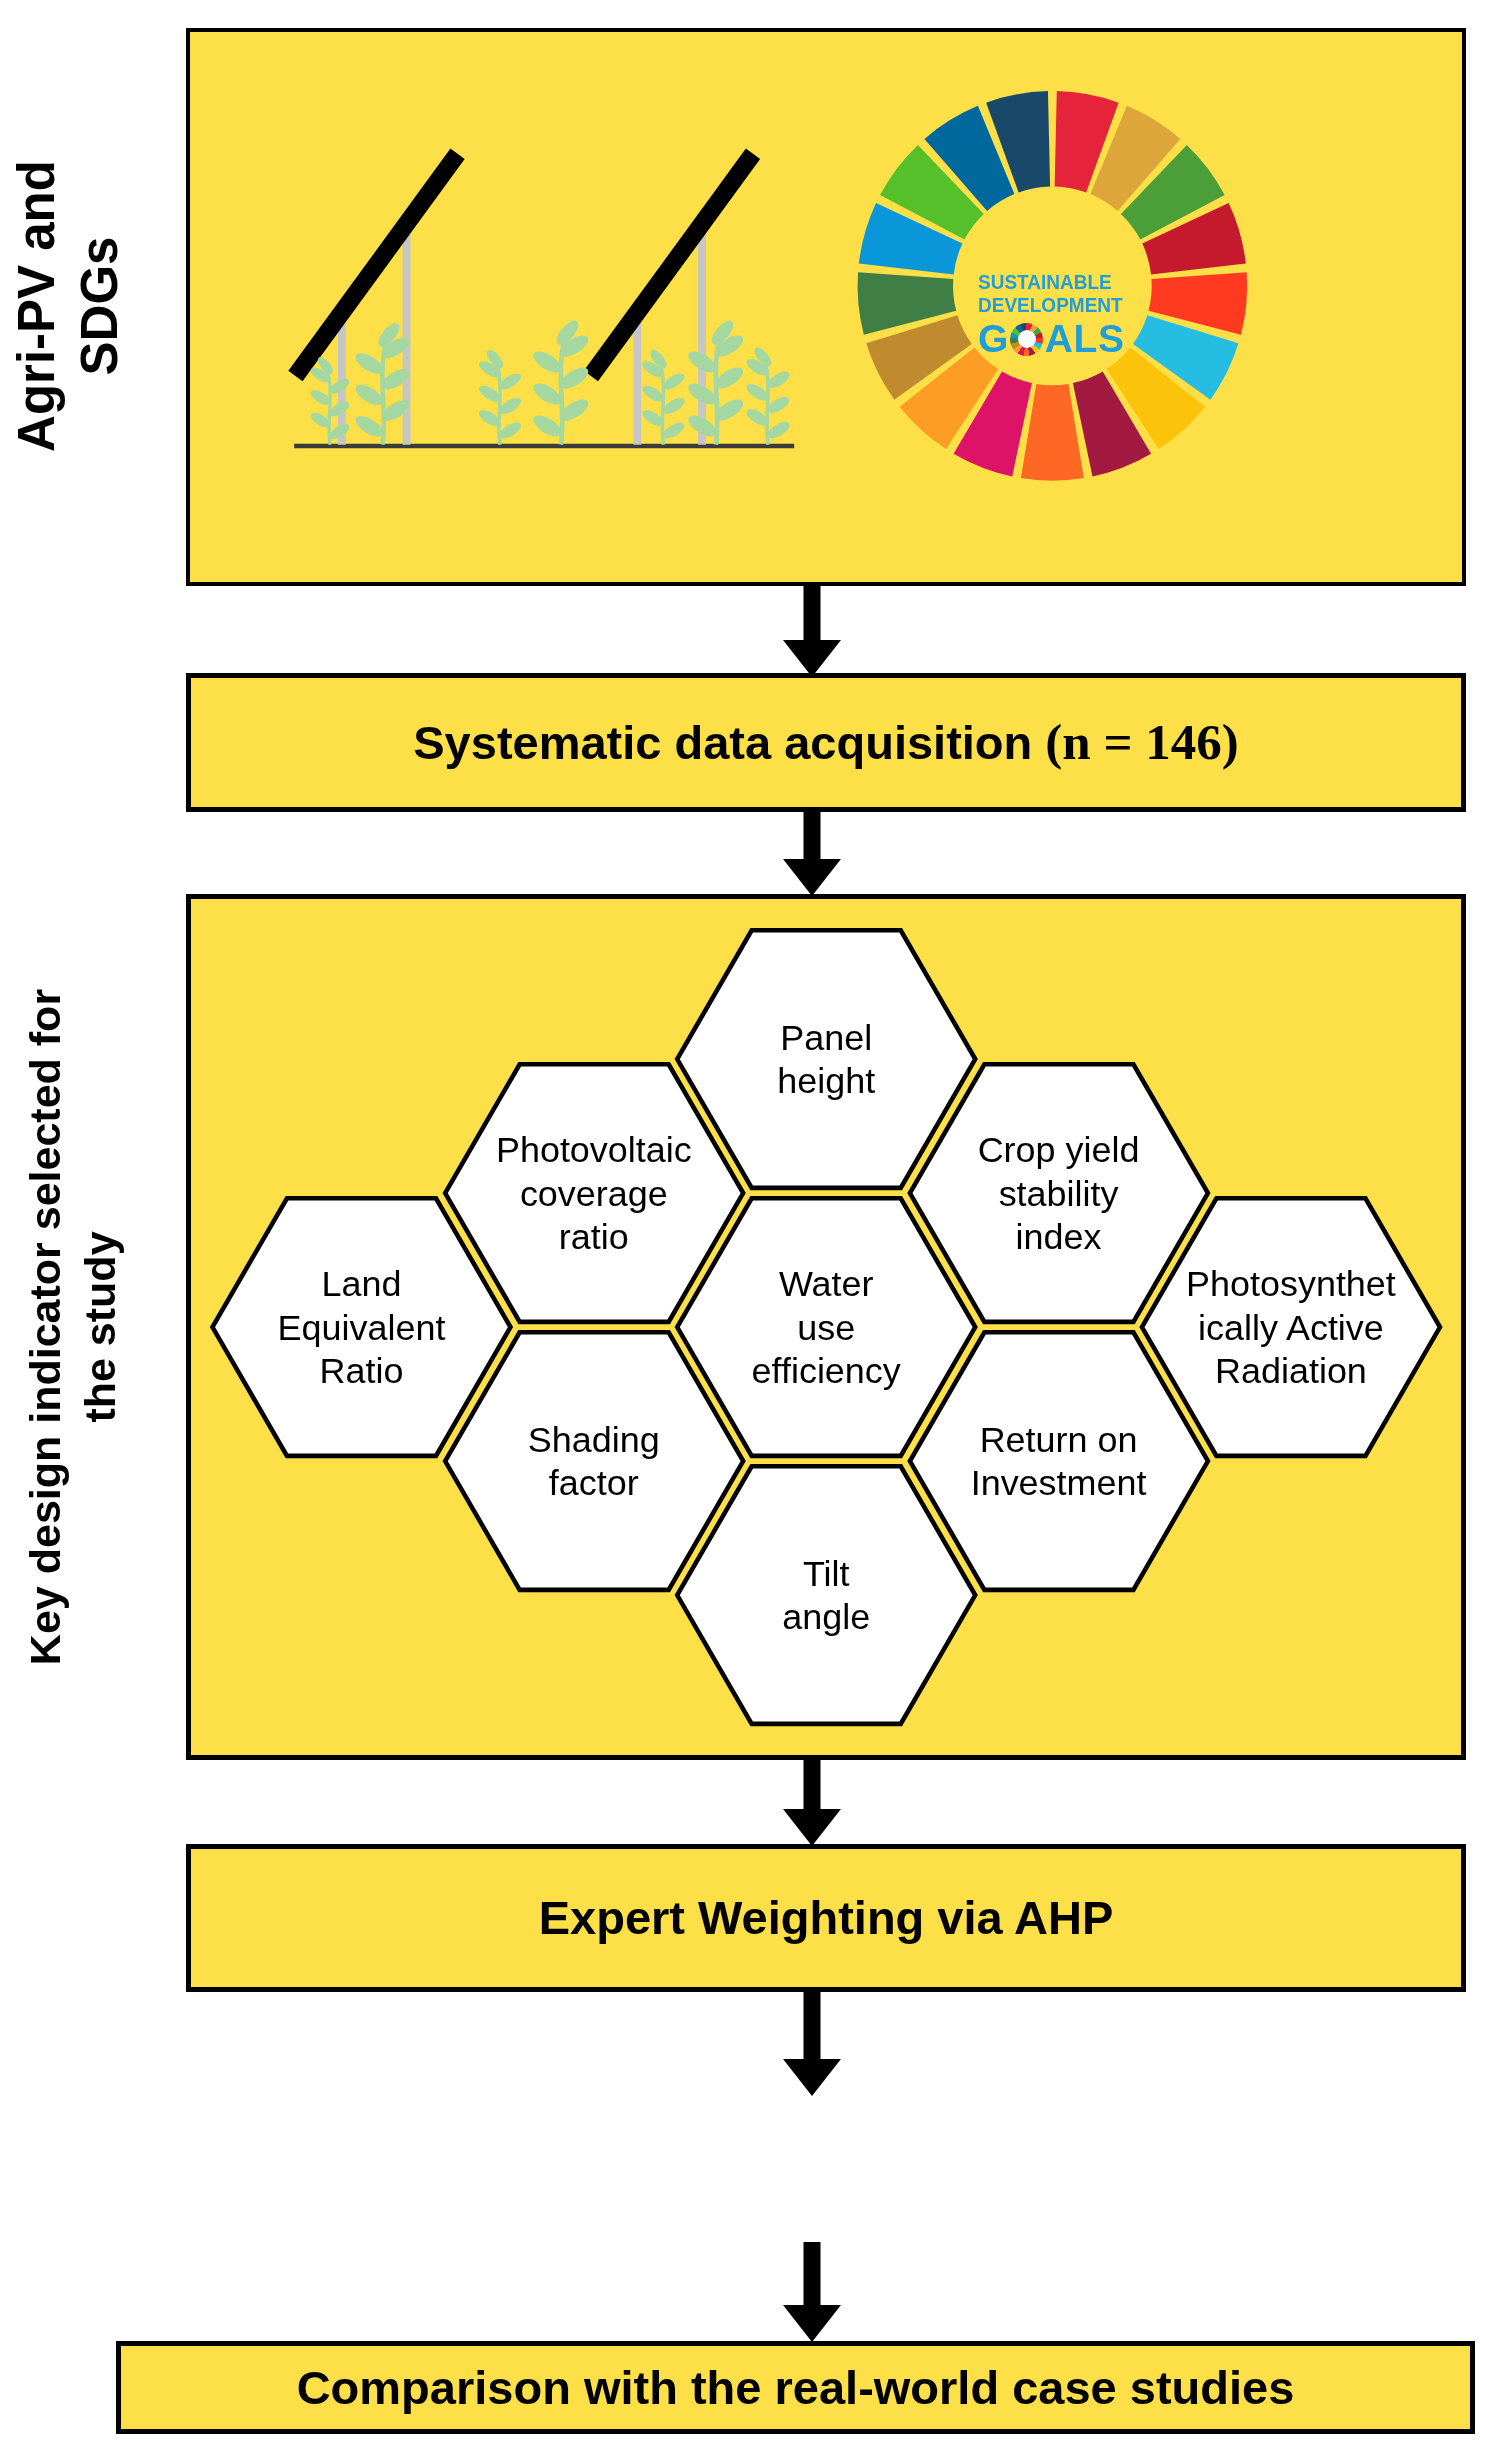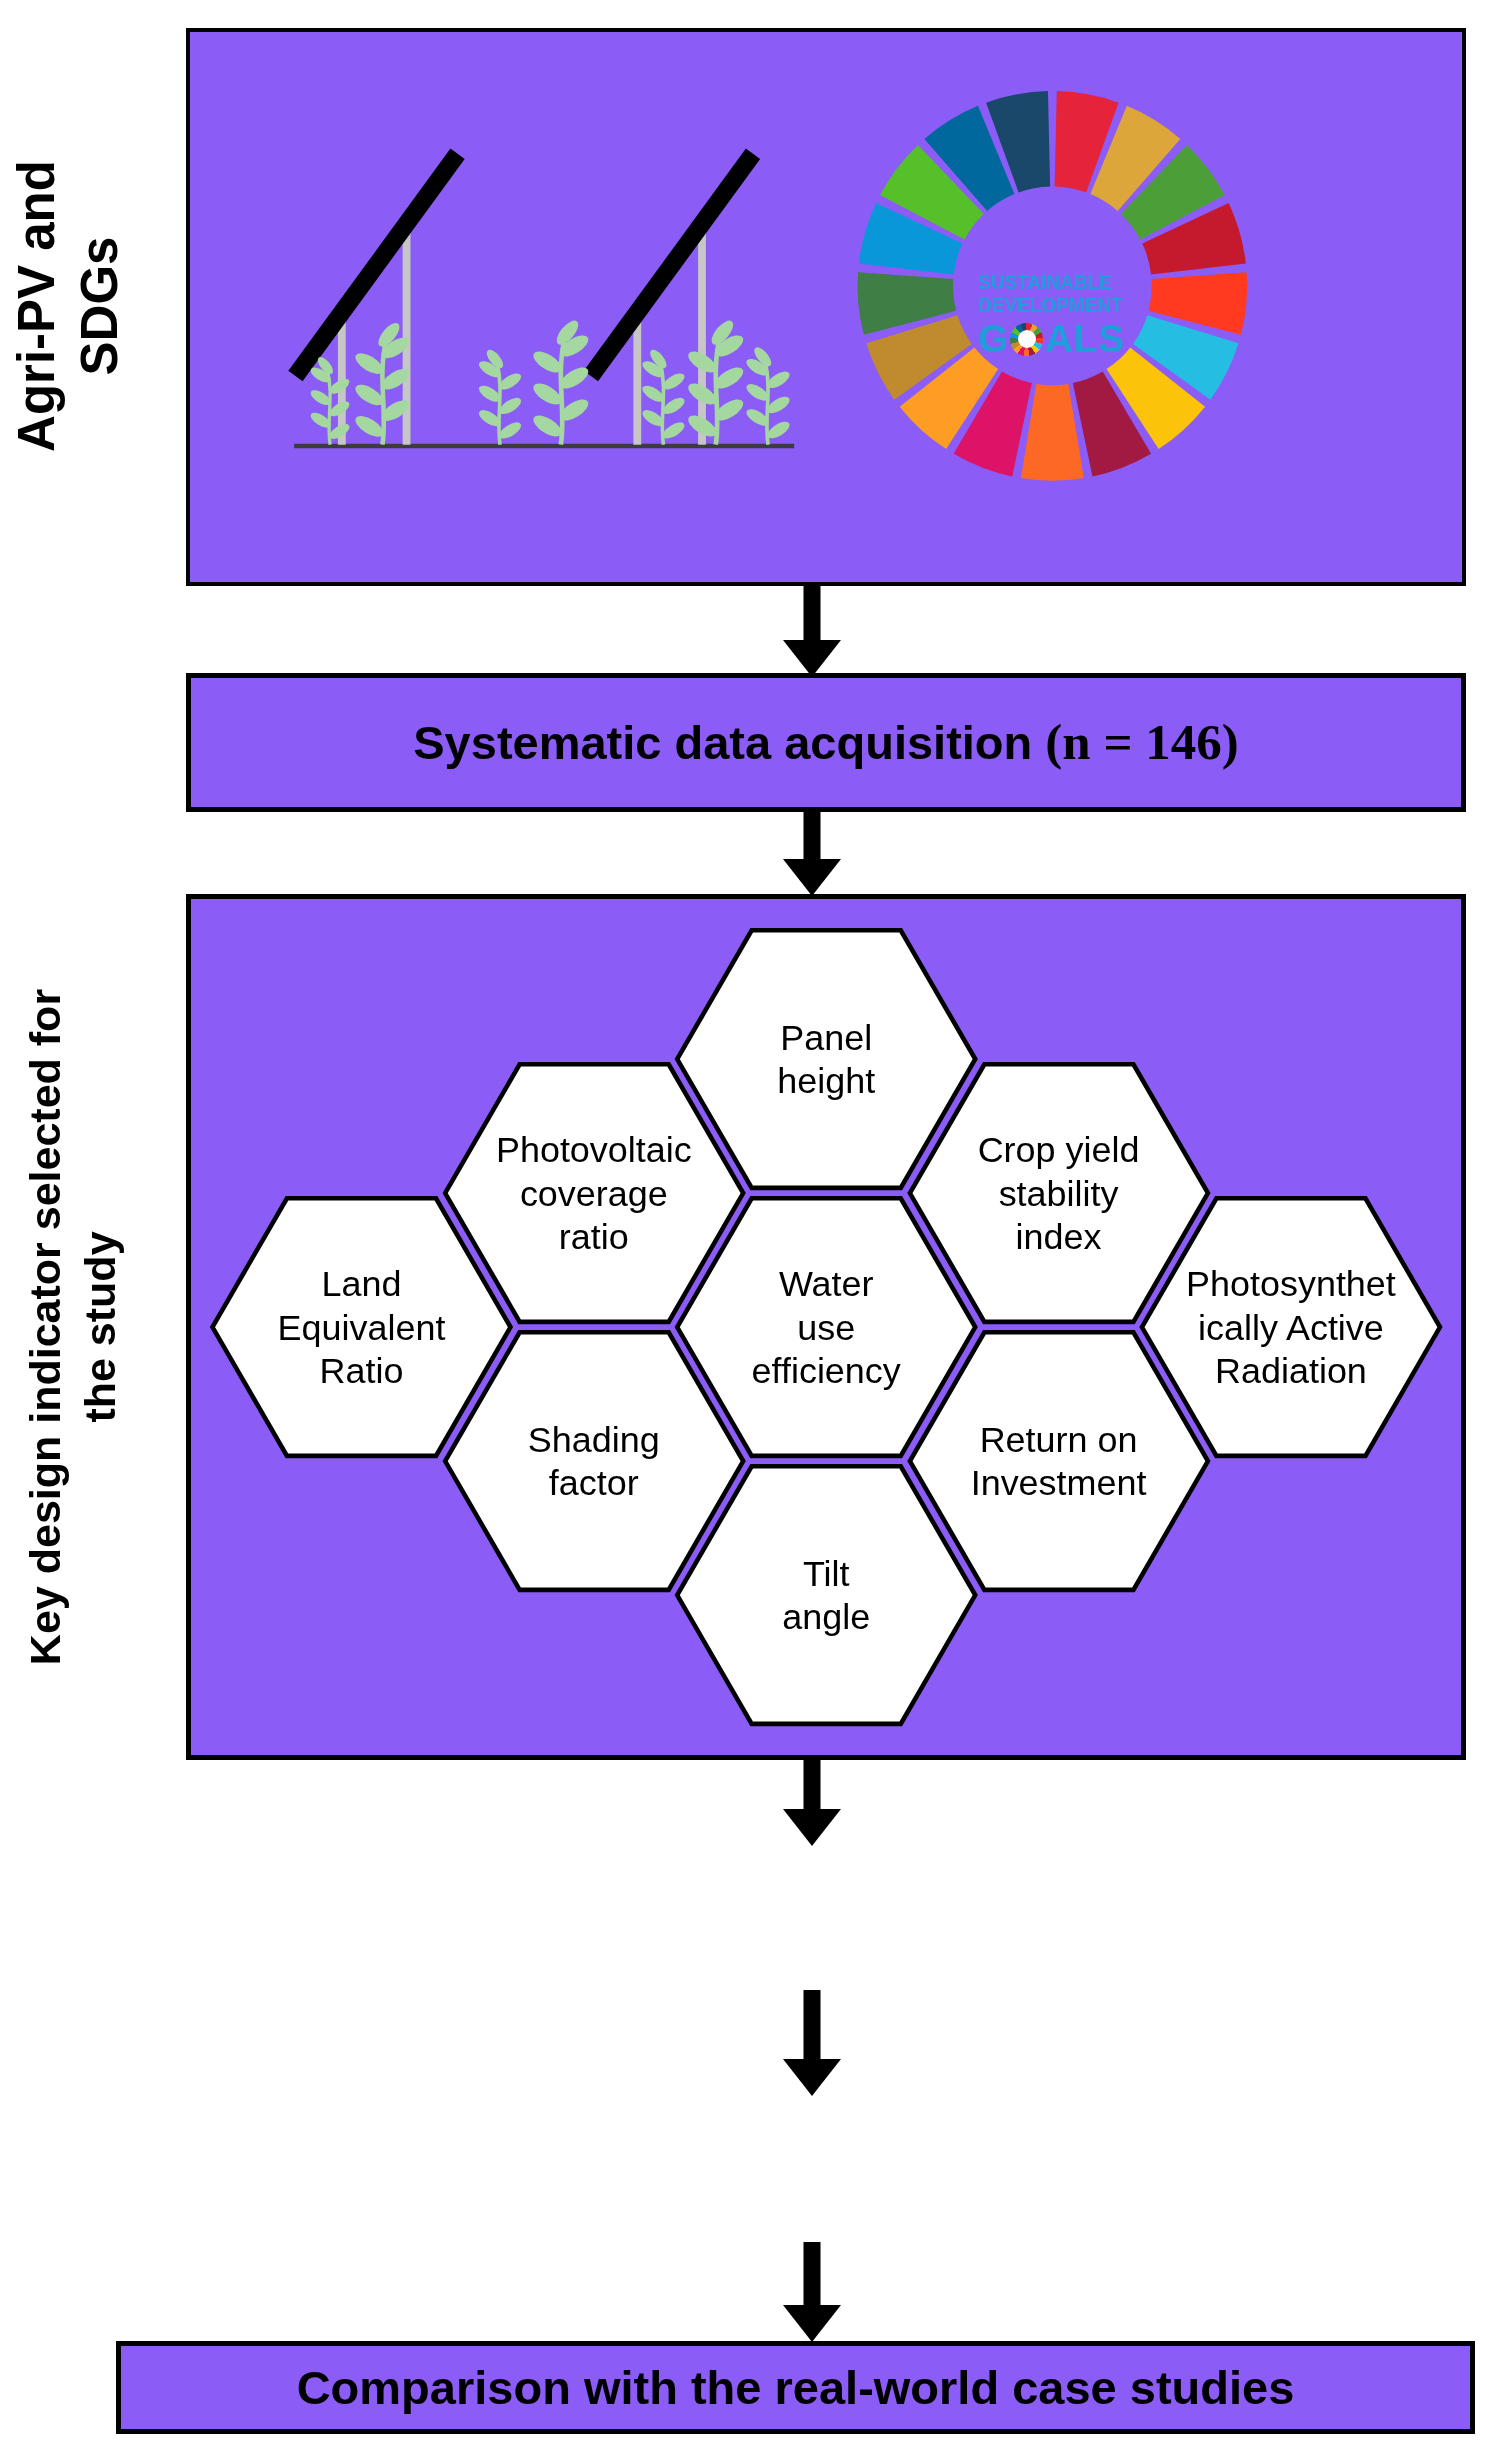--- a/index.html
+++ b/index.html
@@ -1,21 +1,21 @@
 <!DOCTYPE html>
 <html style="font-size:10.5px"><head>
 <meta charset="utf-8">
 <style>
   html,body{margin:0;padding:0;background:#ffffff;}
   .canvas{
     position:relative;width:1489px;height:2462px;background:#ffffff;
     font-family:"Liberation Sans",sans-serif;overflow:hidden;
   }
   .box{
-    position:absolute;background:#8b5cf6;border:5.2px solid #000;box-sizing:border-box;
+    position:absolute;background:#fde047;border:5.2px solid #000;box-sizing:border-box;
     display:flex;align-items:center;justify-content:center;text-align:center;
   }
   .flow-text{font-weight:bold;font-size:47px;color:#000;line-height:1.1;white-space:nowrap;}
   .math{font-family:"Liberation Serif",serif;font-weight:bold;font-size:51px;}
   .rot-label{
     position:absolute;font-weight:bold;color:#000;text-align:center;
     transform:translate(-50%,-50%) rotate(-90deg);white-space:nowrap;
   }
   .rot-label .l{display:block;}
   #agri-label{font-size:51px;line-height:63px;}
@@ -56,20 +56,23 @@
   <div class="box" style="left:186px;top:27.5px;width:1280px;height:558px;border-width:4.6px;"></div>
 
   <div class="box" style="left:186px;top:673px;width:1280px;height:139px;">
     <div class="flow-text">
       <span>Systematic data acquisition </span><span class="math">(</span><span class="math var">n</span><span class="math"> = 146)</span>
     </div>
   </div>
 
   <div class="box" style="left:186px;top:894px;width:1280px;height:866px;"></div>
 
+  <div class="box" style="left:186px;top:1844px;width:1280px;height:148px;">
+    <div class="flow-text">Expert Weighting via AHP</div>
+  </div>
 
 
   <div class="box" style="left:116px;top:2341px;width:1359px;height:93px;align-items:center;">
     <div class="flow-text">Comparison with the real-world case studies</div>
   </div>
 
   <div class="rot-label" id="agri-label" style="left:68px;top:306px;">
     <span class="l">Agri-PV and</span>
     <span class="l">SDGs</span>
   </div>

